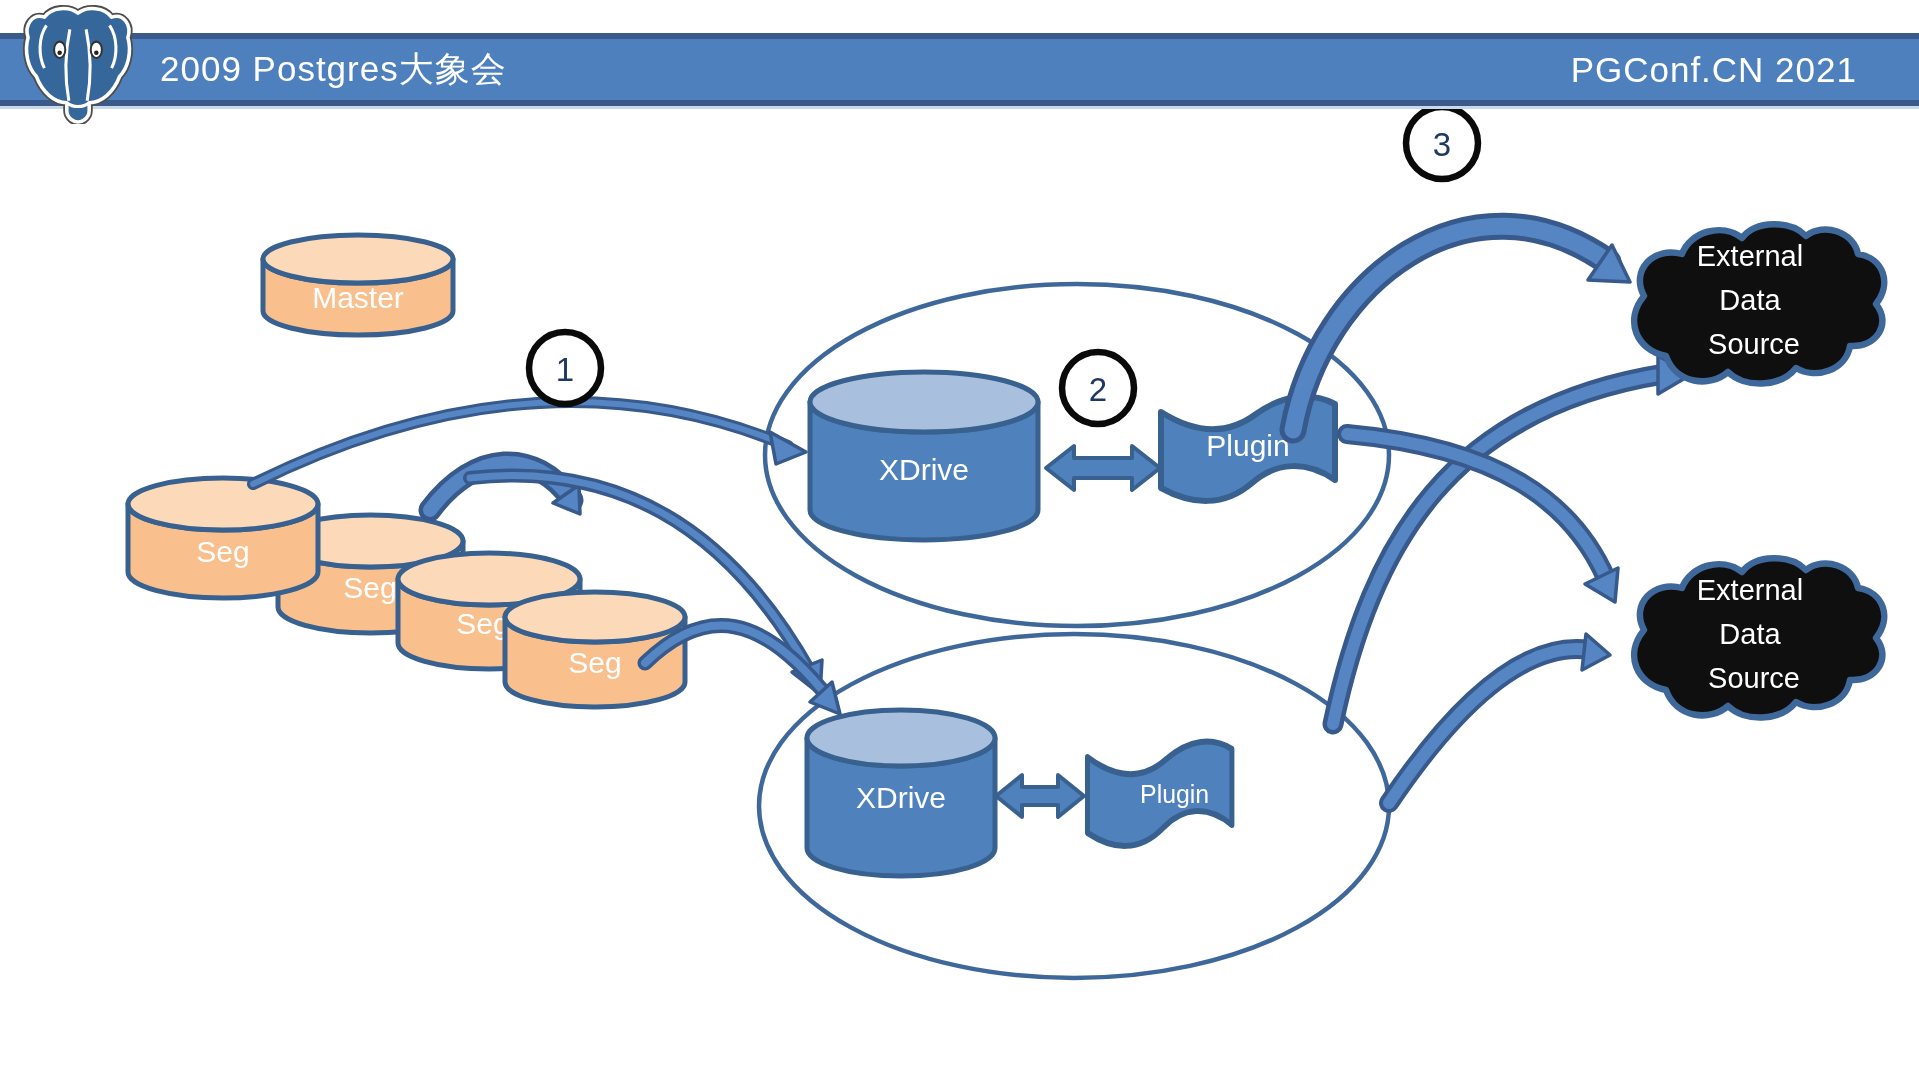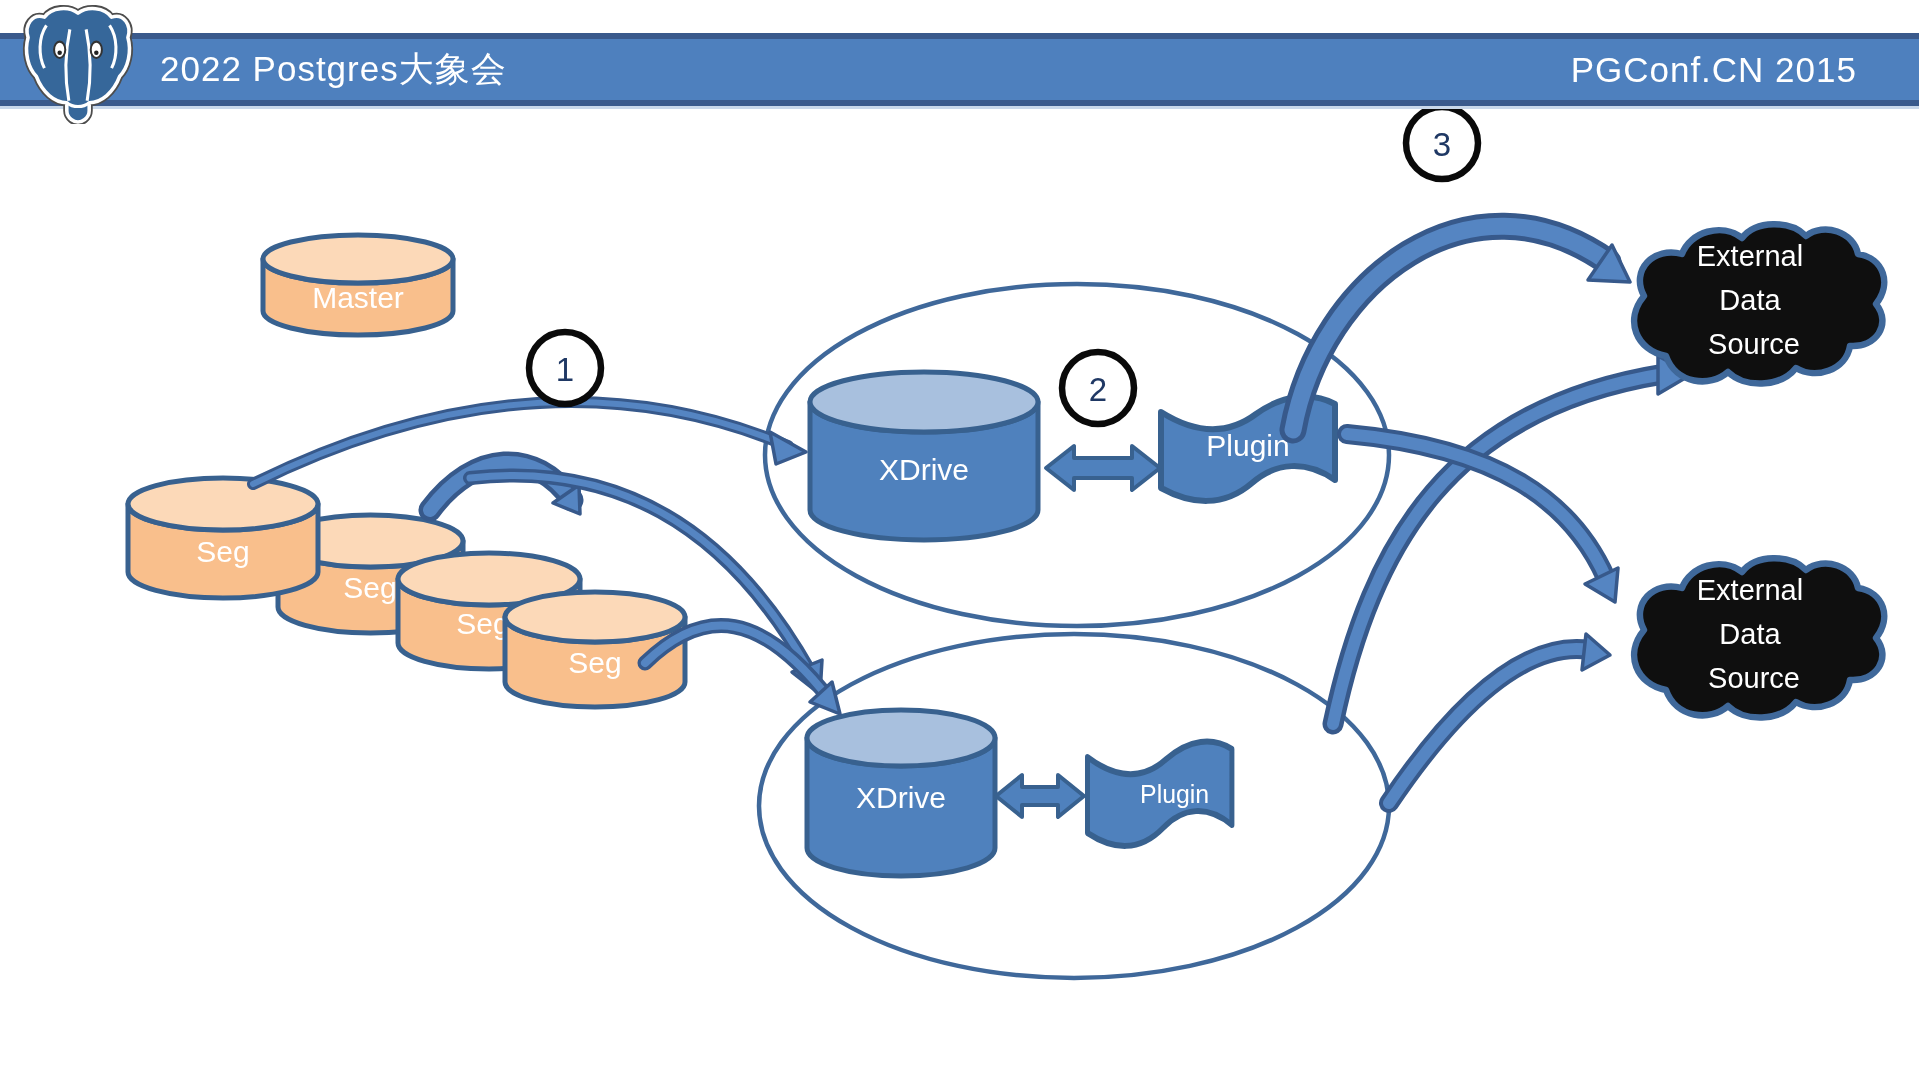--- a/index.html
+++ b/index.html
@@ -33,22 +33,22 @@
   .cloud-shape{fill:#0f0f0f;stroke:#3f689a;stroke-width:6.5;stroke-linejoin:round;}
   .num-circle{fill:#ffffff;stroke:#0a0a0a;stroke-width:6.5;}
 </style>
 </head>
 <body>
 
 <div class="slide">
 
   <div class="header-bar"></div>
   <div class="header-underline"></div>
-  <div class="header-left">2022 Postgres大象会</div>
-  <div class="header-right">PGConf.CN 2015</div>
+  <div class="header-left">2009 Postgres大象会</div>
+  <div class="header-right">PGConf.CN 2021</div>
 
   <div class="logo-wrap">
     <svg width="112" height="122" viewBox="0 0 110 118">
       <g>
         <path d="M55,10 C46,3 29,4 22,14 C10,10 2,22 6,34 C2,48 6,64 14,72 C20,88 32,98 44,98 L44,106 C44,114 52,117 55,117 C58,117 66,114 66,106 L66,98 C78,98 90,88 96,72 C104,64 108,48 104,34 C108,22 100,10 88,14 C81,4 64,3 55,10 Z" fill="#36679a" stroke="#4d4d4d" stroke-width="7" stroke-linejoin="round"></path>
         <path d="M55,10 C46,3 29,4 22,14 C10,10 2,22 6,34 C2,48 6,64 14,72 C20,88 32,98 44,98 L44,106 C44,114 52,117 55,117 C58,117 66,114 66,106 L66,98 C78,98 90,88 96,72 C104,64 108,48 104,34 C108,22 100,10 88,14 C81,4 64,3 55,10 Z" fill="#36679a" stroke="#ffffff" stroke-width="3.5" stroke-linejoin="round"></path>
         <path d="M47,26 C42,50 42,74 46,96" fill="none" stroke="#ffffff" stroke-width="3"></path>
         <path d="M63,26 C68,50 68,74 64,96" fill="none" stroke="#ffffff" stroke-width="3"></path>
         <path d="M24,22 C16,34 16,52 22,64" fill="none" stroke="#ffffff" stroke-width="3"></path>
         <path d="M86,22 C94,34 94,52 88,64" fill="none" stroke="#ffffff" stroke-width="3"></path>

